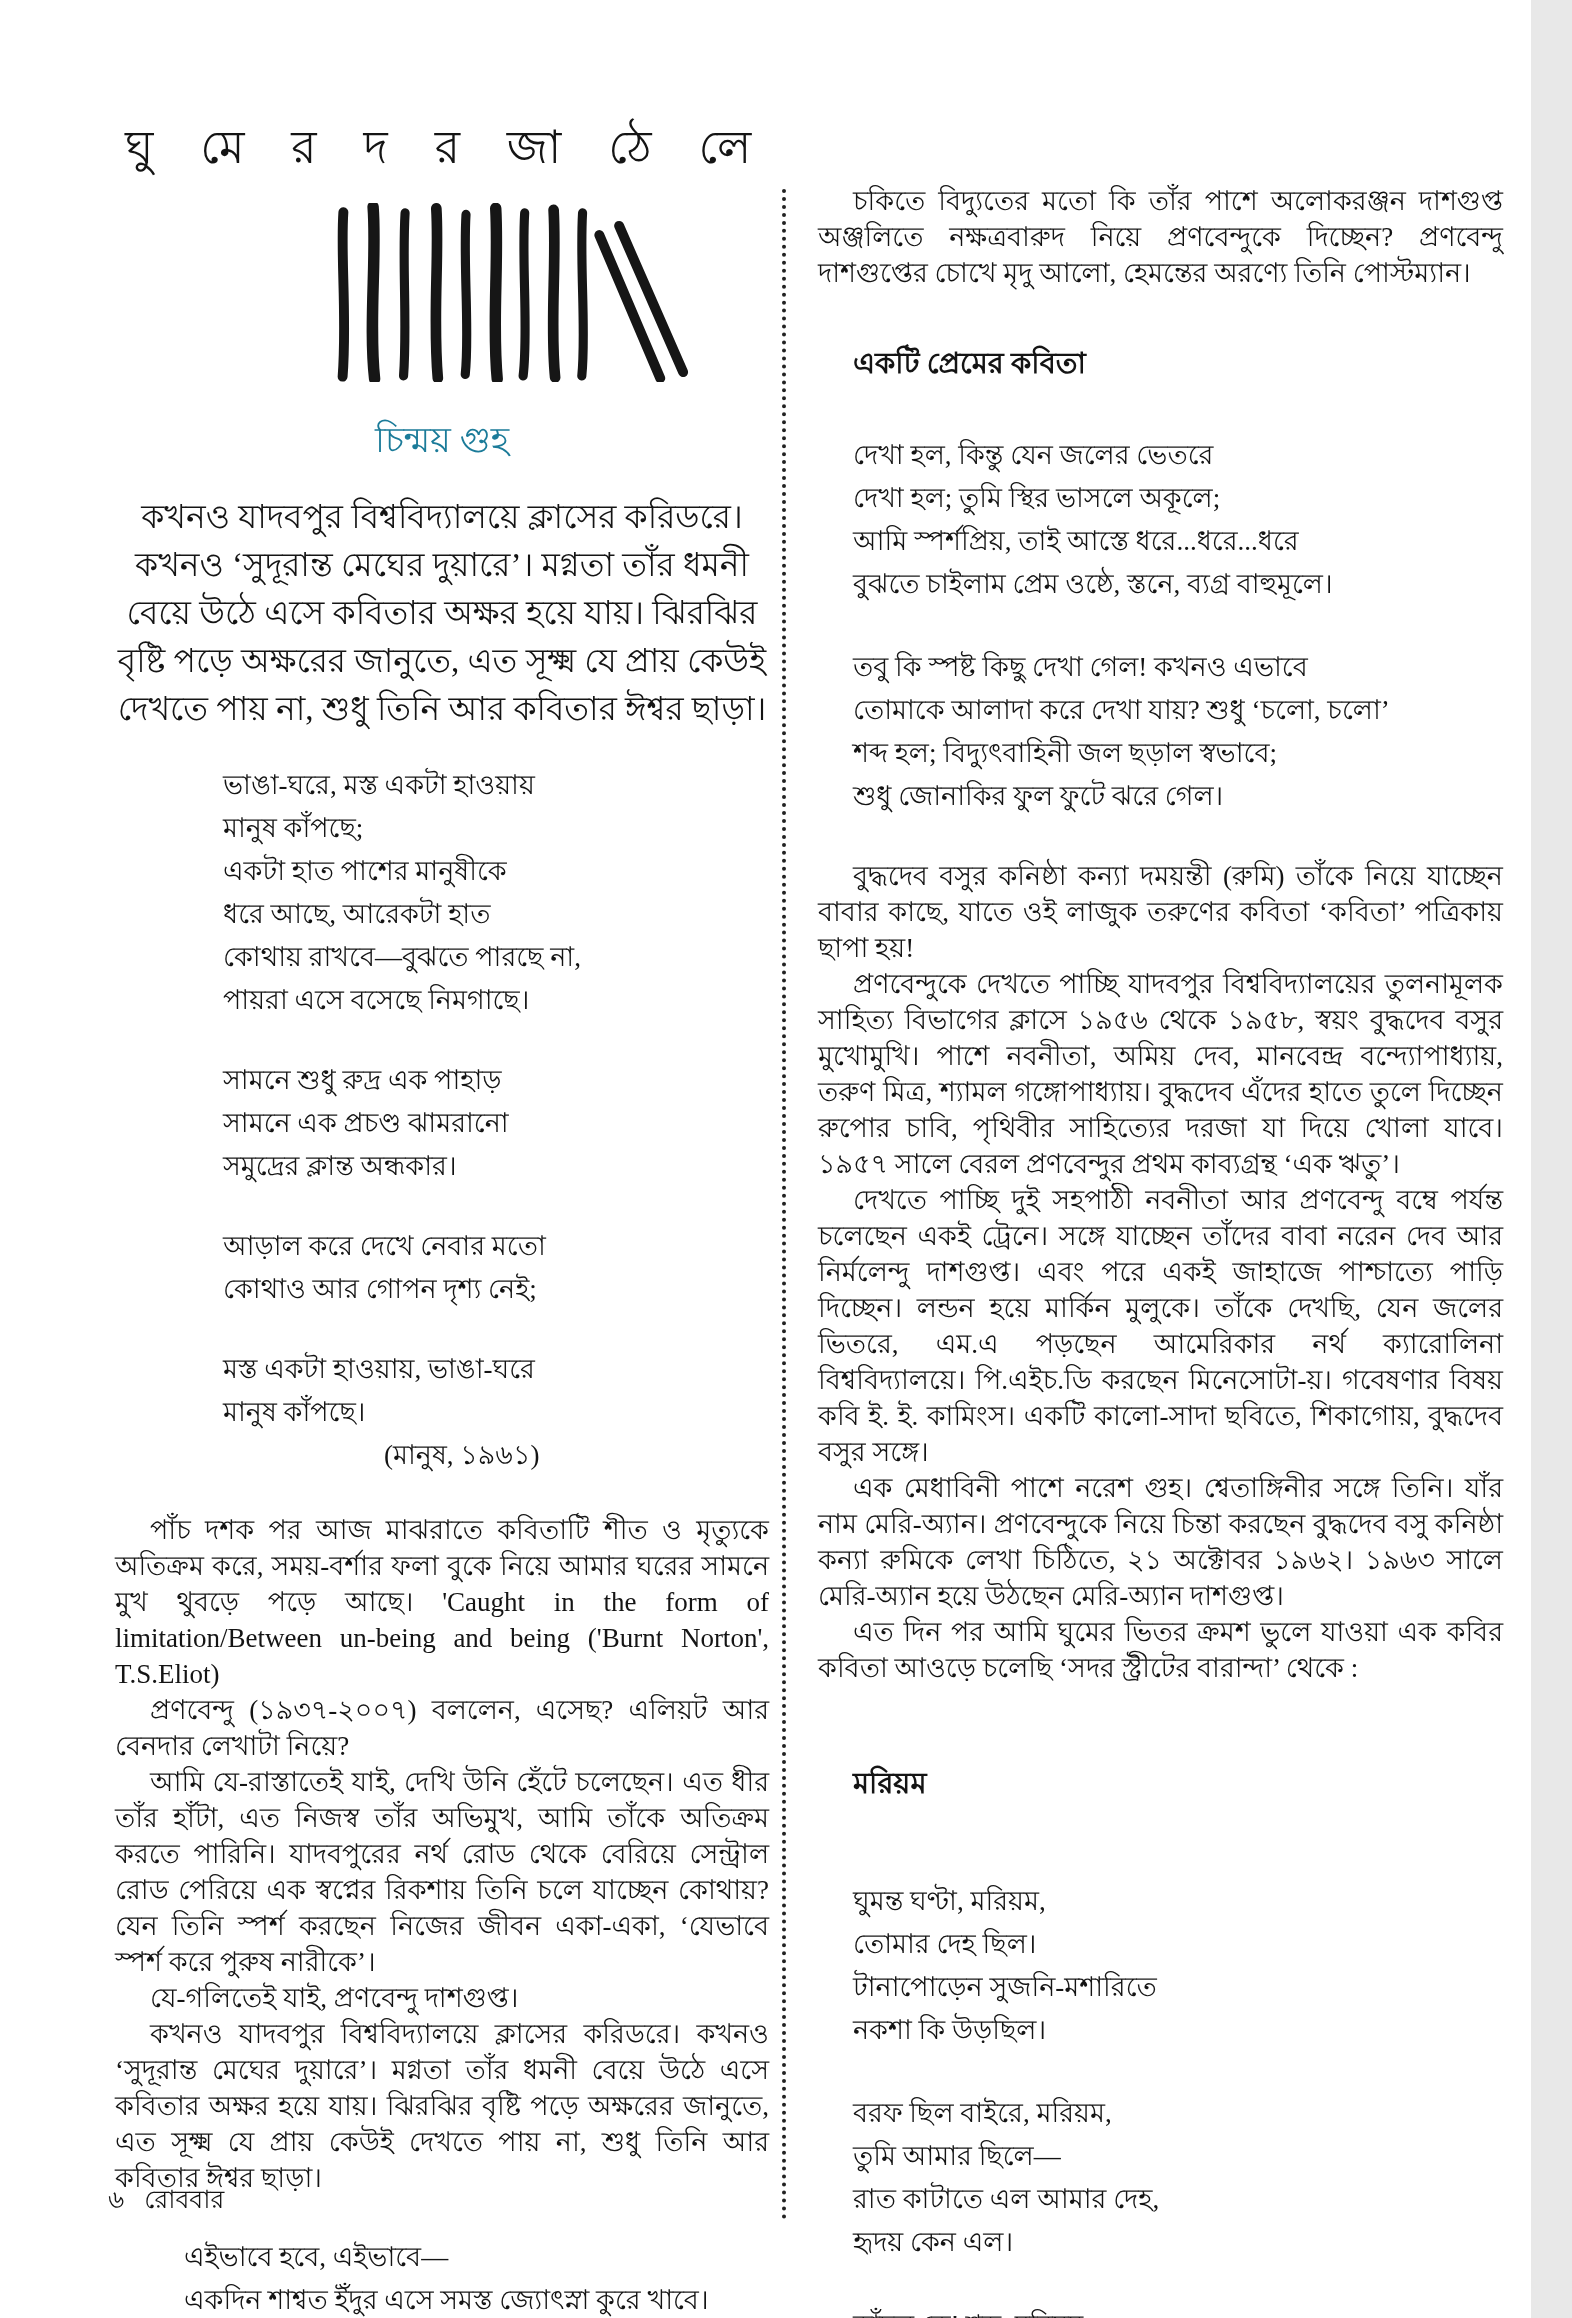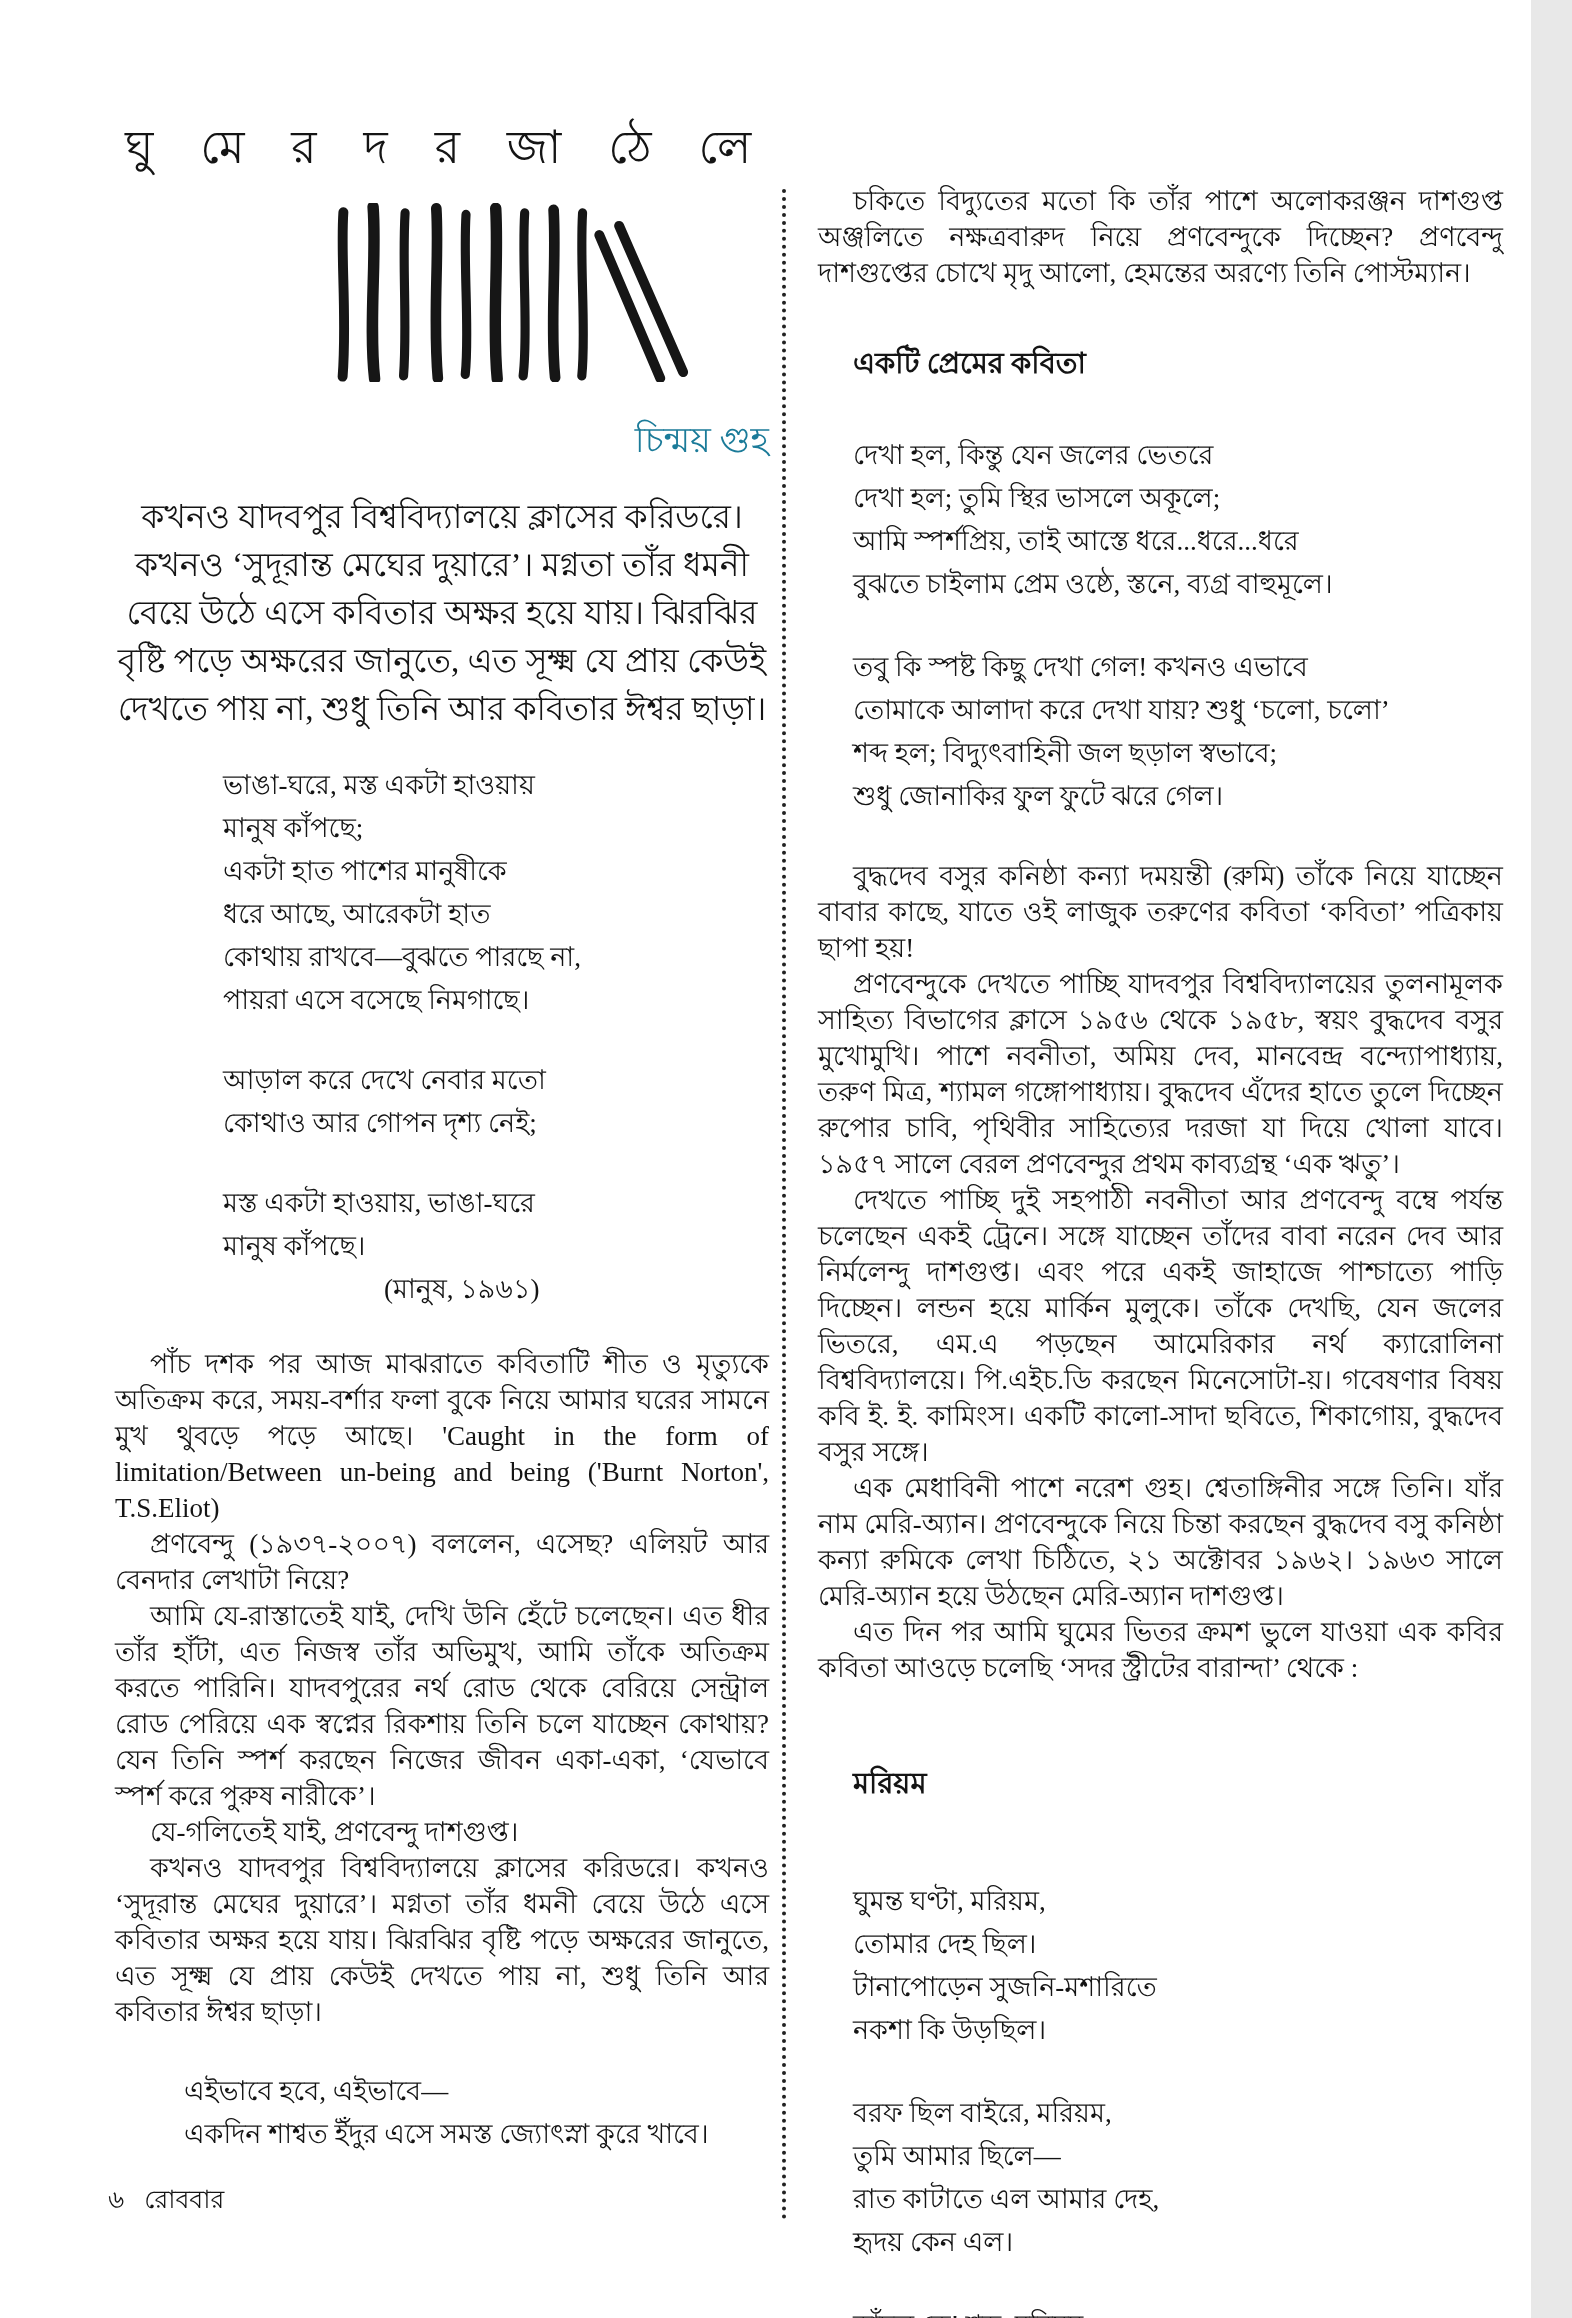--- a/index.html
+++ b/index.html
@@ -19,21 +19,21 @@
     border-left:4.6px dotted #222222;
   }
   
   .title{
     font-size:46px;line-height:1.1;font-weight:normal;
     text-align:center;letter-spacing:7.7px;word-spacing:20px;
     margin:0 0 29px 0;
   }
   .illustration{display:block;margin:0 0 7.7px 216px;width:366px;height:179px;}
   .author{
-    font-size:35px;font-weight:normal;text-align:right;
+    font-size:35px;font-weight:normal;text-align:center;
     margin:31px 0 21.6px 0;
   }
   .lede{
     font-size:33px;line-height:48px;text-align:center;
     margin:0 0 31px 0;
   }
   
   .poem{font-size:27px;line-height:43px;margin:5px 0 0 108px;}
   .poem .stanza{margin:0 0 37px 0;}
   .poem-line{white-space:pre-wrap;}
@@ -86,20 +86,25 @@
     <p class="lede">কখনও যাদবপুর বিশ্ববিদ্যালয়ে ক্লাসের করিডরে। কখনও ‘সুদূরান্ত মেঘের দুয়ারে’। মগ্নতা তাঁর ধমনী বেয়ে উঠে এসে কবিতার অক্ষর হয়ে যায়। ঝিরঝির বৃষ্টি পড়ে অক্ষরের জানুতে, এত সূক্ষ্ম যে প্রায় কেউই দেখতে পায় না, শুধু তিনি আর কবিতার ঈশ্বর ছাড়া।</p>
 
     <div class="poem">
       <div class="stanza">
         <div class="poem-line">ভাঙা-ঘরে, মস্ত একটা হাওয়ায়</div>
         <div class="poem-line">মানুষ কাঁপছে;</div>
         <div class="poem-line">একটা হাত পাশের মানুষীকে</div>
         <div class="poem-line">ধরে আছে, আরেকটা হাত</div>
         <div class="poem-line">কোথায় রাখবে—বুঝতে পারছে না,</div>
         <div class="poem-line">পায়রা এসে বসেছে নিমগাছে।</div>
+      </div>
+      <div class="stanza">
+        <div class="poem-line">সামনে শুধু রুদ্র এক পাহাড়</div>
+        <div class="poem-line">সামনে এক প্রচণ্ড ঝামরানো</div>
+        <div class="poem-line">সমুদ্রের ক্লান্ত অন্ধকার।</div>
       </div>
       <div class="stanza">
         <div class="poem-line">আড়াল করে দেখে নেবার মতো</div>
         <div class="poem-line">কোথাও আর গোপন দৃশ্য নেই;</div>
       </div>
       <div class="stanza" style="margin-bottom:0">
         <div class="poem-line">মস্ত একটা হাওয়ায়, ভাঙা-ঘরে</div>
         <div class="poem-line">মানুষ কাঁপছে।</div>
       </div>
     </div>

